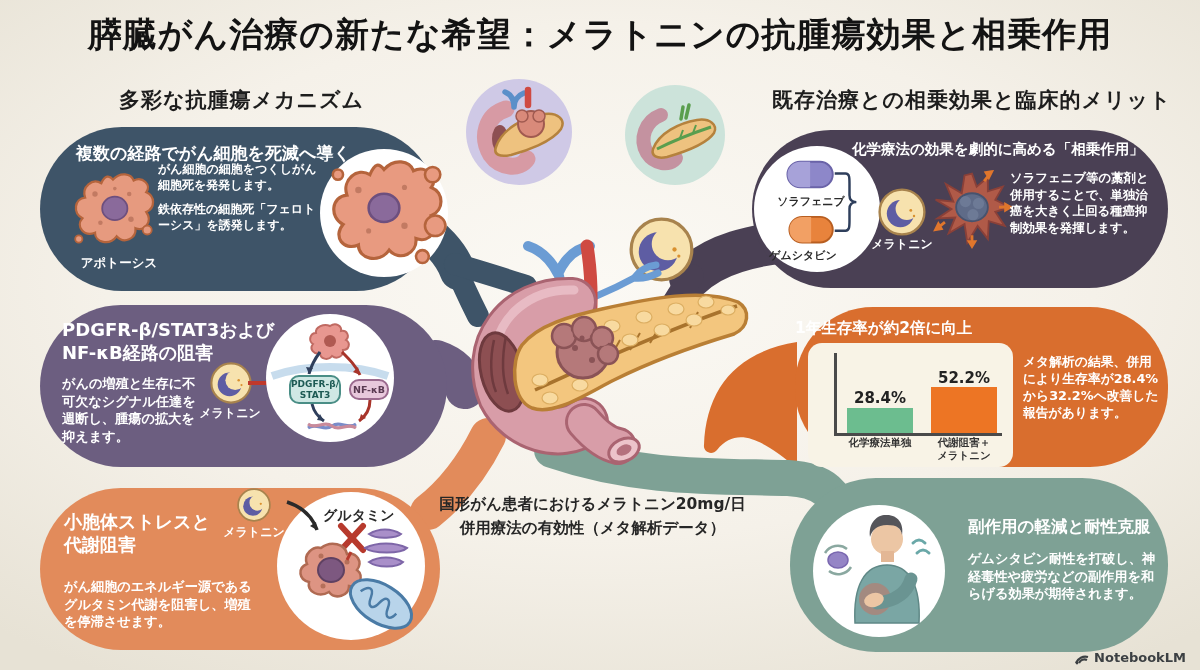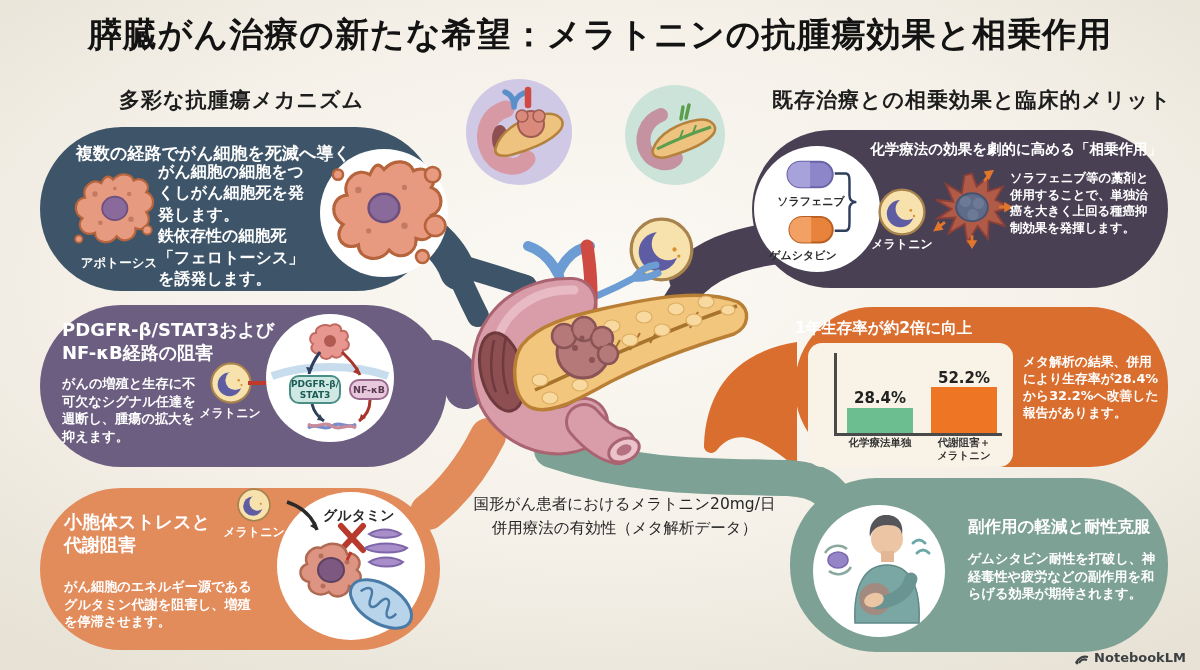--- a/index.html
+++ b/index.html
@@ -20,58 +20,58 @@
 #cardR3{left:790px;top:478px;width:378px;height:174px;background:#7ea195;border-radius:86px}
 .ct{position:absolute;font-weight:bold;color:#fff}
 .cb{position:absolute;font-weight:bold;color:#fff;line-height:1.34}
 .wcircle{position:absolute;background:#fff;border-radius:50%}
 .iconlabel{position:absolute;font-weight:bold;color:#fff;text-align:center}
 .moonlabel{position:absolute;font-weight:bold;color:#fff;text-align:center}
 
 #cardL1 .ct{left:36px;top:15px;font-size:17px}
 #L1-cellicon{left:28px;top:40px;width:90px;height:90px}
 #L1-iconlabel{left:24px;top:128px;width:110px;font-size:12.5px}
-#L1-text{left:118px;top:34px;width:160px;font-size:16px}
-#L1-text p+p{}
+#L1-text{left:118px;top:34px;width:160px;font-size:12px}
+#L1-text p+p{margin-top:8px}
 #L1-circle{left:280px;top:22px;width:128px;height:128px}
 
 #cardL2 .ct{left:22px;top:14px;font-size:18px;line-height:1.25}
 #L2-body{left:22px;top:70px;width:140px;font-size:13.2px}
 #L2-moon{left:170px;top:57px;width:42px;height:42px}
 #L2-moonlabel{left:146px;top:100px;width:88px;font-size:12px}
 #L2-circle{left:226px;top:9px;width:128px;height:128px}
 
 #cardL3 .ct{left:24px;top:22px;font-size:18px;line-height:1.3}
 #L3-body{left:24px;top:90px;width:196px;font-size:13.2px}
 #L3-moon{left:197px;top:0px;width:34px;height:34px}
 #L3-moonlabel{left:172px;top:36px;width:84px;font-size:12px}
 #L3-circle{left:237px;top:4px;width:148px;height:148px}
 #L3-glut{position:absolute;left:46px;top:15px;font-size:14px;font-weight:bold;color:#2a2a2a}
 
-#cardR1 .ct{left:100px;top:10px;width:310px;font-size:14.5px;text-align:right}
+#cardR1 .ct{left:100px;top:10px;width:310px;font-size:14.5px;text-align:left}
 #R1-circle{left:2px;top:16px;width:126px;height:126px}
 #R1-moon{left:126px;top:58px;width:48px;height:48px}
 #R1-moonlabel{left:110px;top:106px;width:80px;font-size:12px}
 #R1-tumor{left:178px;top:38px;width:84px;height:84px}
 #R1-body{left:258px;top:40px;width:146px;font-size:12.4px}
 .pill-label{position:absolute;font-size:11px;font-weight:bold;color:#2a2a2a;text-align:center;width:90px}
 
 #cardR2 .ct{left:0;top:11px;width:100%;text-align:left;font-size:15.5px}
 #R2-panel{position:absolute;left:13px;top:36px;width:205px;height:124px;background:#f8f3e6;border-radius:14px}
 #R2-body{left:228px;top:46px;width:136px;font-size:12.8px}
 .axis{position:absolute;background:#4a4a4a}
 .bar{position:absolute;bottom:34px}
 .barval{position:absolute;font-size:15px;font-weight:bold;color:#222;width:70px;text-align:center}
 .barlab{position:absolute;top:93px;font-size:10.5px;font-weight:bold;color:#333;width:70px;text-align:center;line-height:1.2}
 
 #cardR3 .ct{left:178px;top:38px;font-size:16.5px}
 #R3-body{left:178px;top:72px;width:190px;font-size:13.2px}
 #R3-circle{left:23px;top:27px;width:132px;height:132px}
 
-#caption{left:452px;top:492px;width:345px;text-align:center;font-size:15.5px;font-weight:normal;color:#262626;line-height:1.55}
+#caption{left:420px;top:492px;width:345px;text-align:center;font-size:15.5px;font-weight:bold;color:#262626;line-height:1.55}
 
 #brand{right:14px;bottom:5px;font-size:13px;font-weight:bold;color:#3c4043;display:flex;align-items:center;gap:4px}
 
 #mini1{left:466px;top:79px;width:106px;height:106px;border-radius:50%;background:#cfc9e6}
 #mini2{left:625px;top:85px;width:100px;height:100px;border-radius:50%;background:#cce3da}
 #centermoon{left:629px;top:217px;width:65px;height:65px}
 #pancreas{left:450px;top:230px;width:320px;height:250px}
 </style>
 </head>
 <body>

